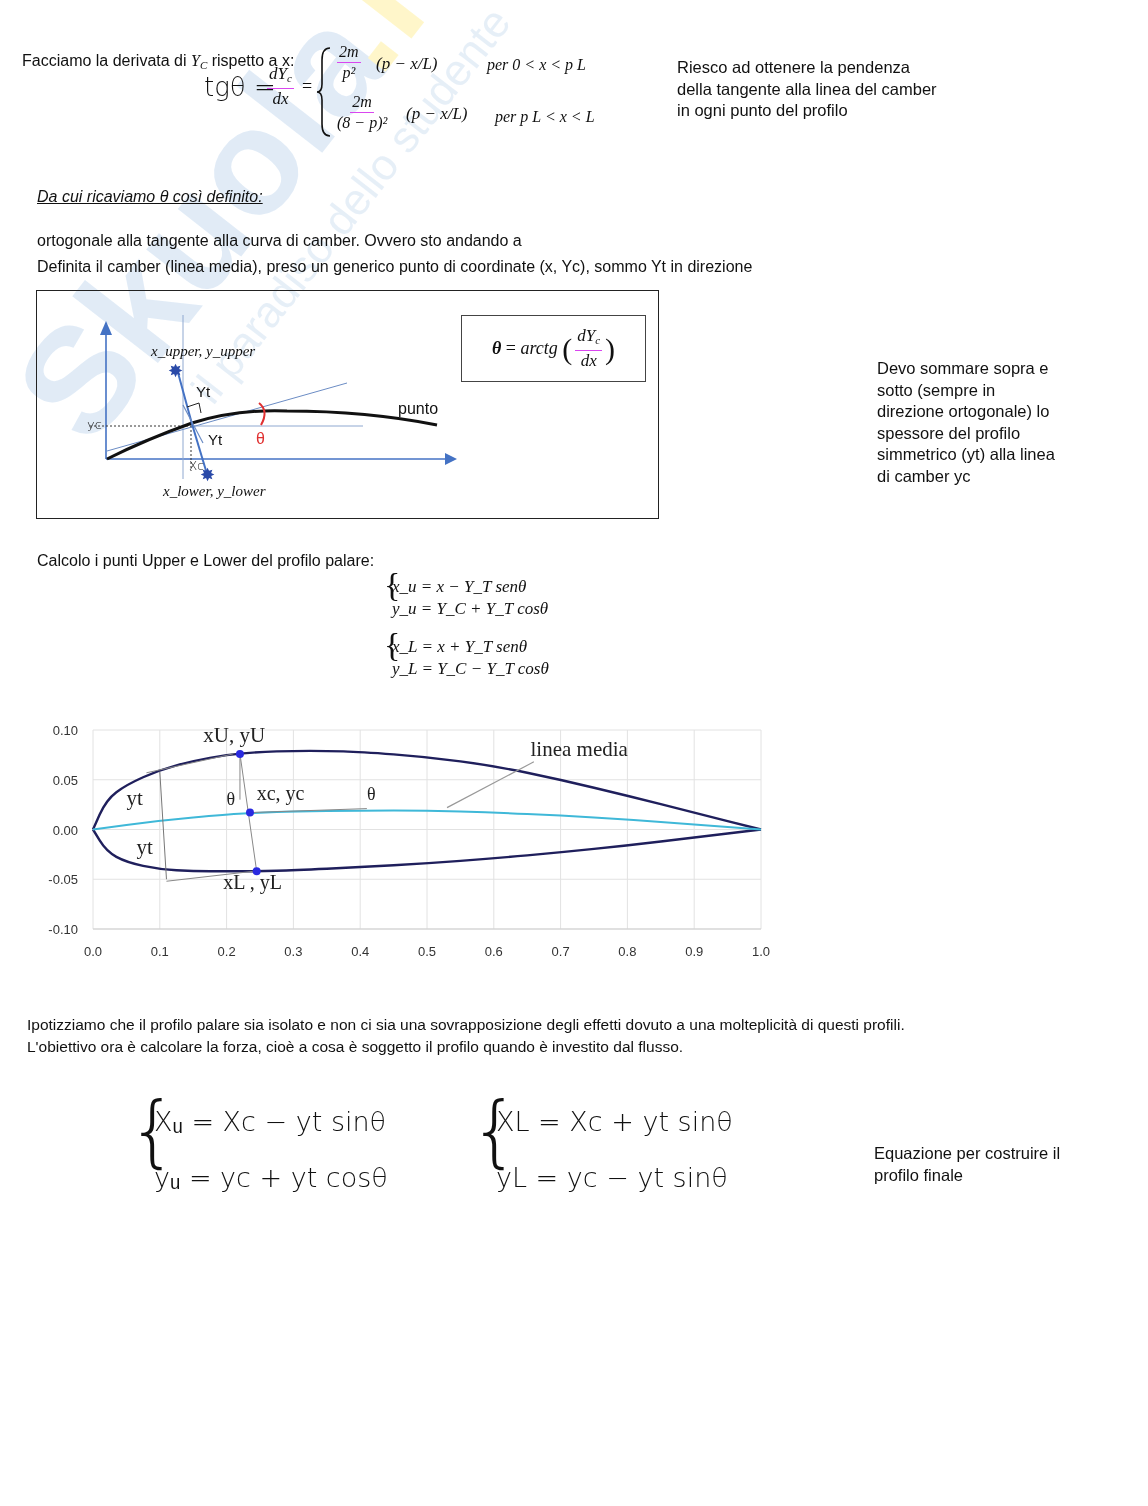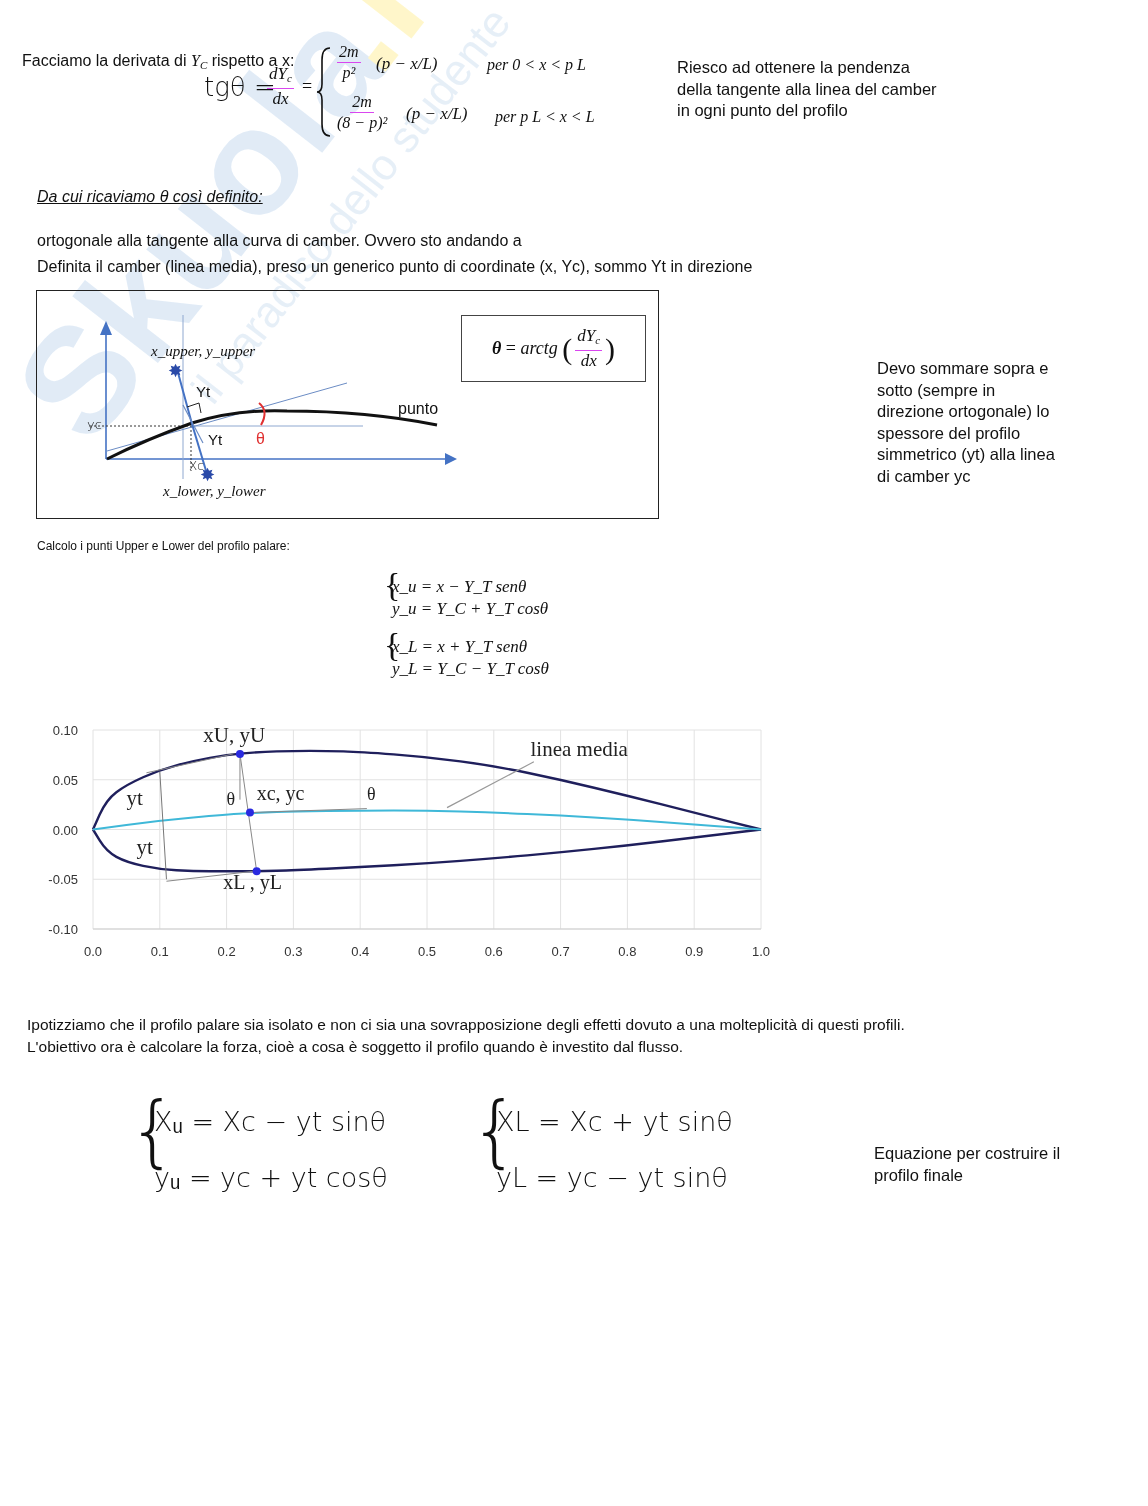--- a/index.html
+++ b/index.html
@@ -13,21 +13,21 @@
   .t-intro { left:22px; top:8px; font-size:16px;margin-top:44px; }
   .sub { font-size:11px; vertical-align:-3px; font-style:italic; }
   .it { font-style:italic; }
   .frac { display:inline-flex; flex-direction:column; align-items:center; vertical-align:middle; margin:0 3px; }
   .frac .num { border-bottom:1px solid #d946ef; padding:0 2px; line-height:20px; }
   .frac .den { line-height:20px; padding:0 2px;font-style:italic; }
   .heading { left:37px; top:188px; font-size:16px; font-weight:normal; font-style:italic; text-decoration:underline; }
   .para { left:37px; top:228px; font-size:16px; line-height:26px; width:830px; }
   .diagram-box { left:36px; top:290px; width:623px; height:229px; border:1.5px solid #222; box-sizing:border-box; }
   .theta-box { left:461px; top:315px; width:185px; height:67px; border:1.5px solid #444; box-sizing:border-box; display:flex; align-items:center; justify-content:center; font-family:"Liberation Serif", serif; font-size:18px; }
-  .calc-label { left:37px; top:539px; font-size:12px; }
+  .calc-label { left:37px; top:552px; font-size:16px; }
   .sys { font-family:"Liberation Serif", serif; font-style:italic; font-size:17px; line-height:22px; }
   .bottom-para { left:27px; top:1014px; font-size:15.5px; line-height:22px; font-family:"Liberation Sans", sans-serif; }
 </style>
 </head>
 <body>
 
 <svg class="watermark" style="left:0;top:0;" width="1148" height="700">
   <g transform="translate(90,450) rotate(-52)" opacity="0.55">
     <text x="0" y="0" font-family="Liberation Sans, sans-serif" font-weight="bold" font-size="150" fill="#c9dcf0">Skuola</text>
     <text x="470" y="0" font-family="Liberation Sans, sans-serif" font-weight="bold" font-size="150" fill="#fff0a0">.net</text>

